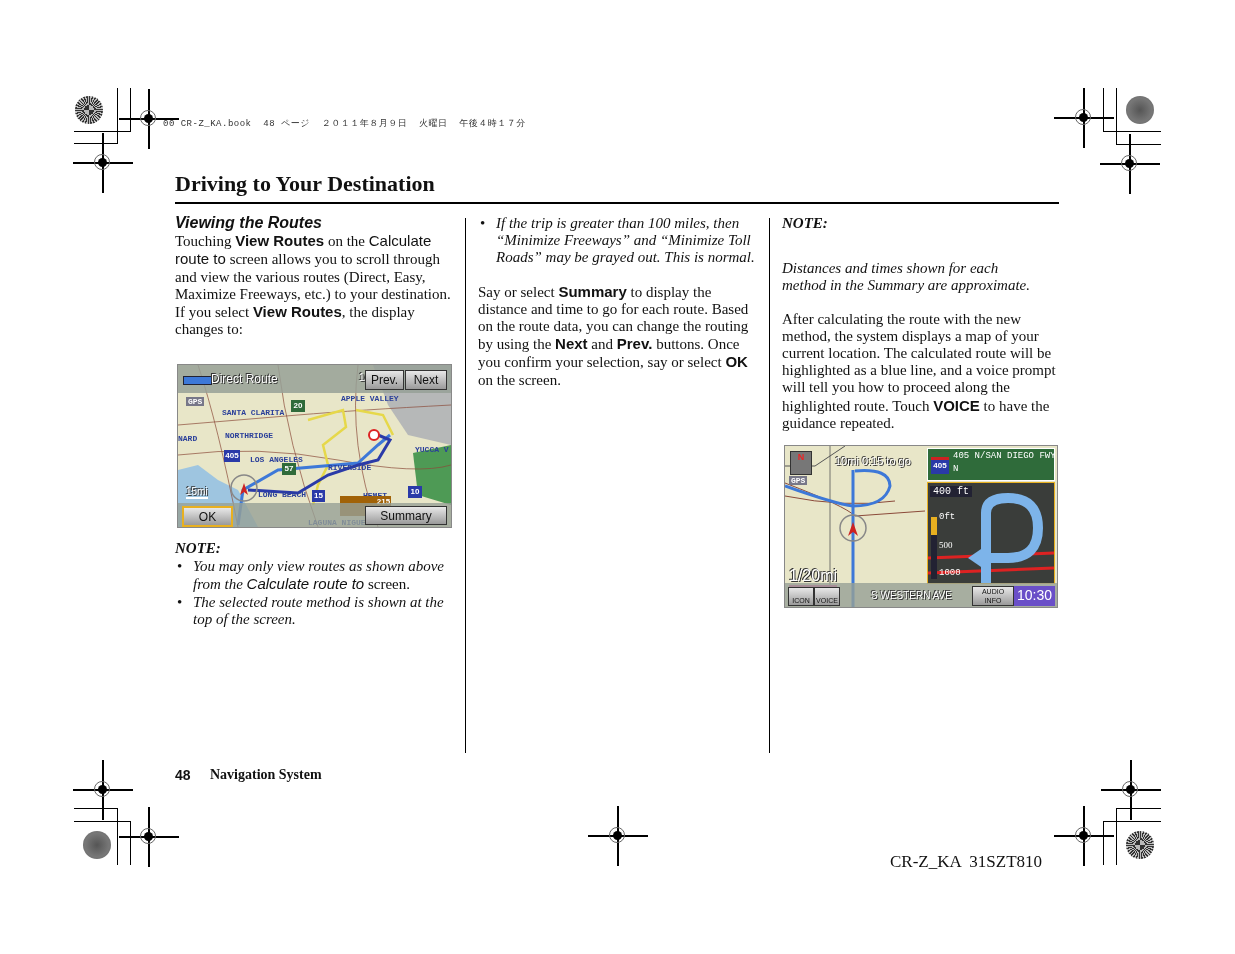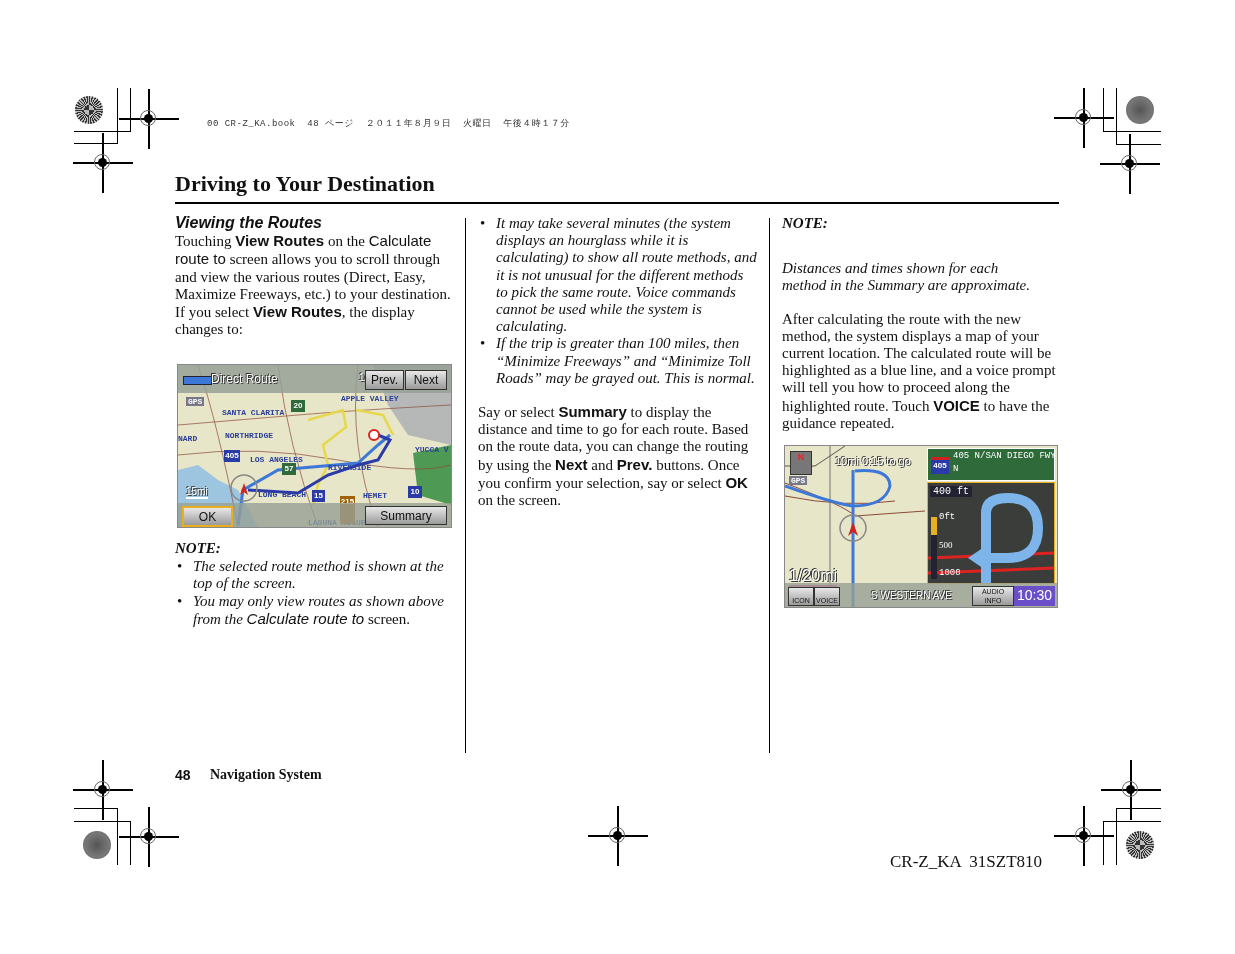--- a/index.html
+++ b/index.html
@@ -7,21 +7,21 @@
   .abs { position:absolute; }
   .ln { position:absolute; background:#000; }
   .reg { position:absolute; width:60px; height:60px; }
   .reg .h { position:absolute; left:0; top:29px; width:60px; height:1.5px; background:#000; }
   .reg .v { position:absolute; top:0; left:29px; width:1.5px; height:60px; background:#000; }
   .reg .c { position:absolute; left:21px; top:21px; width:16px; height:16px; border-radius:50%; border:1px solid #666; box-sizing:border-box; }
   .reg .d { position:absolute; left:25px; top:25px; width:9px; height:9px; border-radius:50%; background:#000; }
   .rosette { position:absolute; width:28px; height:28px; border-radius:50%;
      background: repeating-conic-gradient(#333 0 6deg, #bbb 6deg 12deg); }
   .rosette.solid { background: radial-gradient(circle,#555 0,#777 60%,#666 100%); }
-  .meta { font-family:"Liberation Mono", monospace; font-size:9px; color:#333; letter-spacing:0.5px;margin-left:44px; }
+  .meta { font-family:"Liberation Mono", monospace; font-size:9px; color:#333; letter-spacing:0.5px; }
   .title { font-family:"Liberation Serif", serif; font-weight:bold; font-size:22px; }
   .rule { position:absolute; left:175px; top:202px; width:884px; height:2px; background:#000; }
   .col { position:absolute; font-size:15px; line-height:17.2px; }
   .sub { font-family:"Liberation Sans", sans-serif; font-weight:bold; font-style:italic; font-size:16px; }
   .sans { font-family:"Liberation Sans", sans-serif; font-size:15px; }
   .sansb { font-family:"Liberation Sans", sans-serif; font-weight:bold; font-size:15px; }
   .it { font-style:italic; }
   .note { font-weight:bold; font-style:italic; }
   ul { margin:0; padding:0; list-style:none; }
   li { position:relative; padding-left:18px; font-style:italic; }
@@ -164,40 +164,39 @@
   <div class="maplbl" style="left:150px;top:98px;">RIVERSIDE</div>
   <div class="maplbl" style="left:237px;top:80px;">YUCCA V</div>
   <div class="maplbl" style="left:80px;top:125px;">LONG BEACH</div>
   <div class="maplbl" style="left:185px;top:126px;">HEMET</div>
   <div class="maplbl" style="left:130px;top:153px;">LAGUNA NIGUEL</div>
   <div class="maplbl" style="left:0px;top:69px;">NARD</div>
   <div class="shield" style="left:113px;top:35px;width:14px;height:12px;background:#2f6b3a;">20</div>
   <div class="shield" style="left:46px;top:85px;width:16px;height:12px;background:#2a3aa8;">405</div>
   <div class="shield" style="left:104px;top:98px;width:14px;height:12px;background:#2f6b3a;">57</div>
   <div class="shield" style="left:134px;top:125px;width:13px;height:12px;background:#2a3aa8;">15</div>
-  <div class="shield" style="left:162px;top:131px;width:15px;height:28px;background:#a16207;">215</div>
+  <div class="shield" style="left:162px;top:131px;width:15px;height:20px;background:#a16207;padding-left:36px;">215</div>
   <div class="shield" style="left:230px;top:121px;width:14px;height:12px;background:#2a3aa8;">10</div>
   <div class="maplbl" style="left:8px;top:32px;color:#fff;background:#778;padding:0 2px;">GPS</div>
   <div class="navlbl" style="left:8px;top:121px;font-size:10px;border-bottom:2px solid #fff;">15mi</div>
   <div class="botbar"></div>
   <div class="navbtn" style="left:4px;top:141px;width:47px;height:17px;border:2px solid #e8b020;">OK</div>
   <div class="navbtn" style="left:187px;top:141px;width:80px;height:17px;">Summary</div>
 </div>
 
 <div class="col" style="left:175px;top:540px;width:282px;">
   <div class="note">NOTE:</div>
   <ul style="margin-top:1px;">
+    <li id="c1n1"><span class="it">You may only view routes as shown above from the </span><span class="sans">Calculate route to</span><span style="font-style: normal;"> screen.</span></li>
     <li id="c1n2"><span class="it">The selected route method is shown at the top of the screen.</span></li>
-    <li id="c1n1"><span class="it">You may only view routes as shown above from the </span><span class="sans">Calculate route to</span><span style="font-style: normal;"> screen.</span></li>
   </ul>
 </div>
 
 <div class="col" style="left:478px;top:215px;width:280px;">
   <ul>
-    <li>It may take several minutes (the system displays an hourglass while it is calculating) to show all route methods, and it is not unusual for the different methods to pick the same route. Voice commands cannot be used while the system is calculating.</li>
     <li>If the trip is greater than 100 miles, then “Minimize Freeways” and “Minimize Toll Roads” may be grayed out. This is normal.</li>
   </ul>
   <div id="c2p" style="margin-top:16px;"><span style="font-style: normal;">Say or select </span><span class="sansb">Summary</span><span style="font-style: normal;"> to display the distance and time to go for each route. Based on the route data, you can change the routing by using the </span><span class="sansb">Next</span><span style="font-style: normal;"> and </span><span class="sansb">Prev.</span><span style="font-style: normal;"> buttons. Once you confirm your selection, say or select </span><span class="sansb">OK</span><span style="font-style: normal;"> on the screen.</span></div>
 </div>
 
 <div class="col" style="left:782px;top:215px;width:280px;">
   <div class="note">NOTE:</div>
   <div class="it" style="padding-right:20px;margin-top:28px;">Distances and times shown for each method in the Summary are approximate.</div>
   <div id="c3p" style="margin-top:16px;"><span style="font-style: normal;">After calculating the route with the new method, the system displays a map of your current location. The calculated route will be highlighted as a blue line, and a voice prompt will tell you how to proceed along the highlighted route. Touch </span><span class="sansb">VOICE</span><span style="font-style: normal;"> to have the guidance repeated.</span></div>
 </div>

